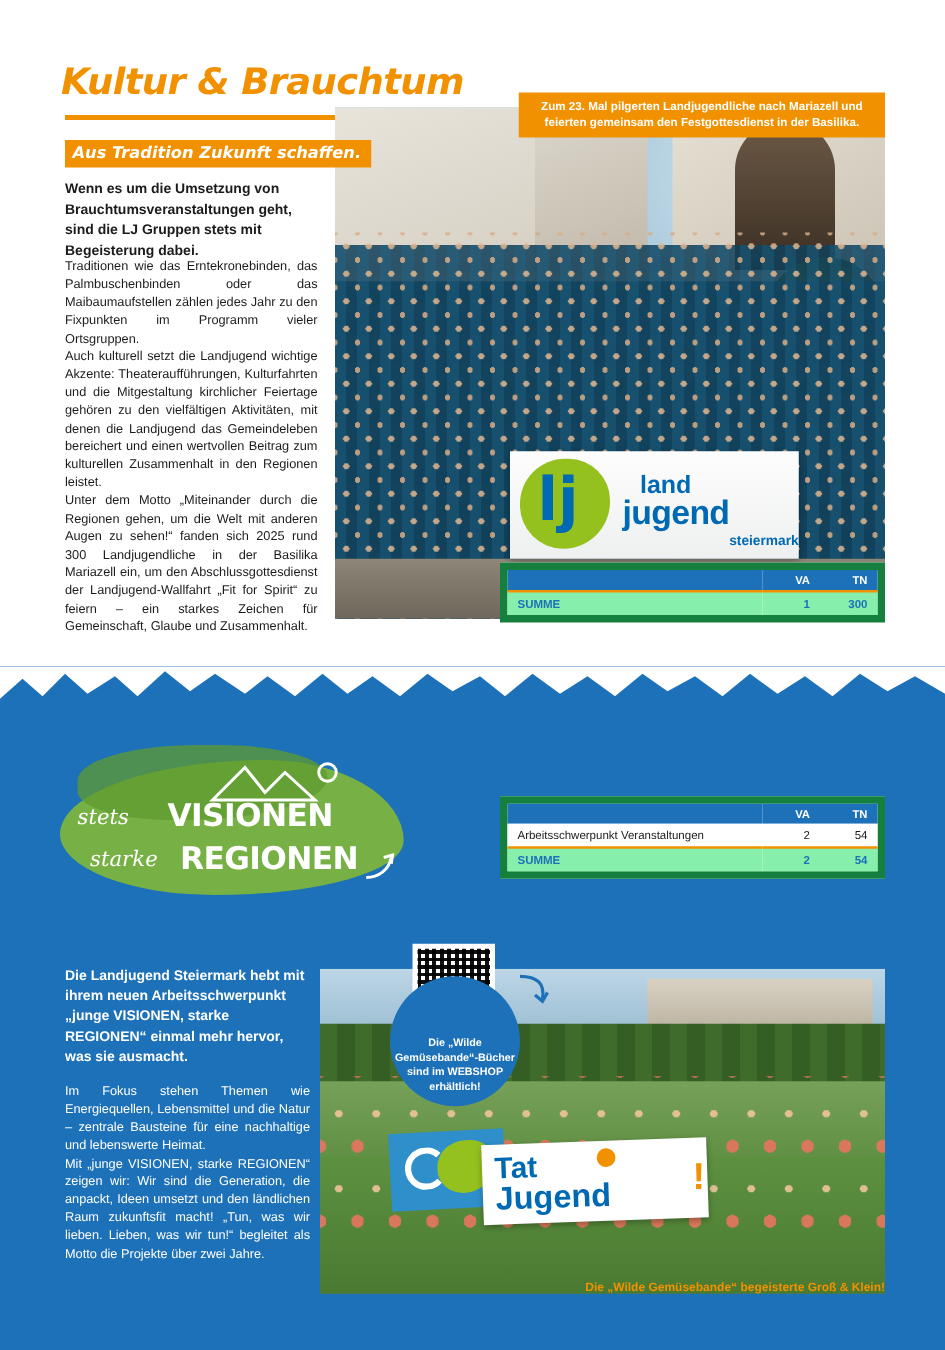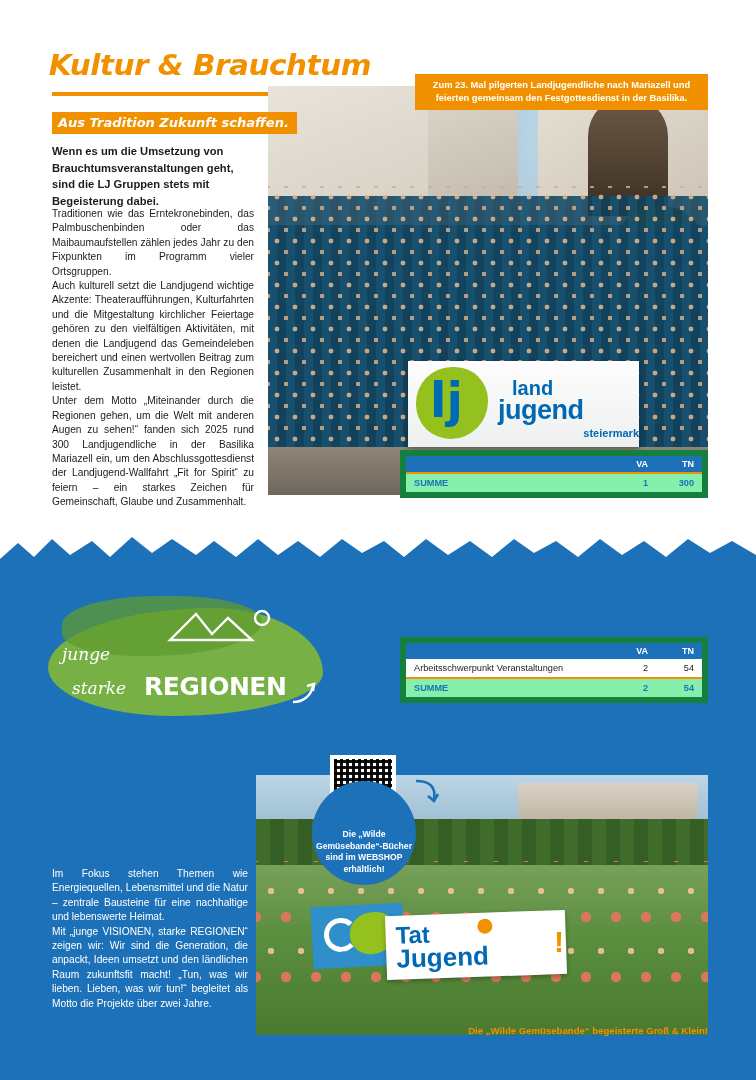--- a/index.html
+++ b/index.html
@@ -388,21 +388,22 @@
       </svg>
     </div>
 
     <div class="visions-art">
       <div class="brush"></div>
       <div class="brush2"></div>
       <svg class="mountains" viewBox="0 0 120 40">
         <path d="M4 36 L30 10 L46 30 L62 14 L86 36 Z" fill="none" stroke="#ffffff" stroke-width="2.4"></path>
         <circle cx="96" cy="14" r="7" fill="none" stroke="#ffffff" stroke-width="2.4"></circle>
       </svg>
-      <div class="txt1">junge</div>
+      <div class="txt1">stets</div>
+      <div class="txt2">VISIONEN</div>
       <div class="txt3">starke</div>
       <div class="txt4">REGIONEN</div>
       <svg class="arrow" viewBox="0 0 28 28">
         <path d="M2 22 C12 22 20 16 22 6" fill="none" stroke="#ffffff" stroke-width="2.4"></path>
         <path d="M16 6 L23 4 L22 11" fill="none" stroke="#ffffff" stroke-width="2.4"></path>
       </svg>
     </div>
 
     <div class="table-bottom">
       <div class="stats-wrap">
@@ -421,20 +422,21 @@
           <tr class="sum">
             <td class="lbl">SUMME</td>
             <td>2</td>
             <td>54</td>
           </tr>
         </tbody>
           </table>
       </div>
     </div>
 
+    <div class="blue-lead">Die Landjugend Steiermark hebt mit ihrem neuen Arbeitsschwerpunkt „junge VISIONEN, starke REGIONEN“ einmal mehr hervor, was sie ausmacht.</div>
     <div class="blue-body" style="white-space: pre-line;">Im Fokus stehen Themen wie Energiequellen, Lebensmittel und die Natur – zentrale Bausteine für eine nachhaltige und lebenswerte Heimat.
 Mit „junge VISIONEN, starke REGIONEN“ zeigen wir: Wir sind die Generation, die anpackt, Ideen umsetzt und den ländlichen Raum zukunftsfit macht! „Tun, was wir lieben. Lieben, was wir tun!“ begleitet als Motto die Projekte über zwei Jahre.</div>
 
     <div class="photo-bottom">
       <div class="bg-sky"></div>
       <div class="houses"></div>
       <div class="hedge"></div>
       <div class="lawn"></div>
       <div class="kids"></div>
       <div class="banner-lj">

